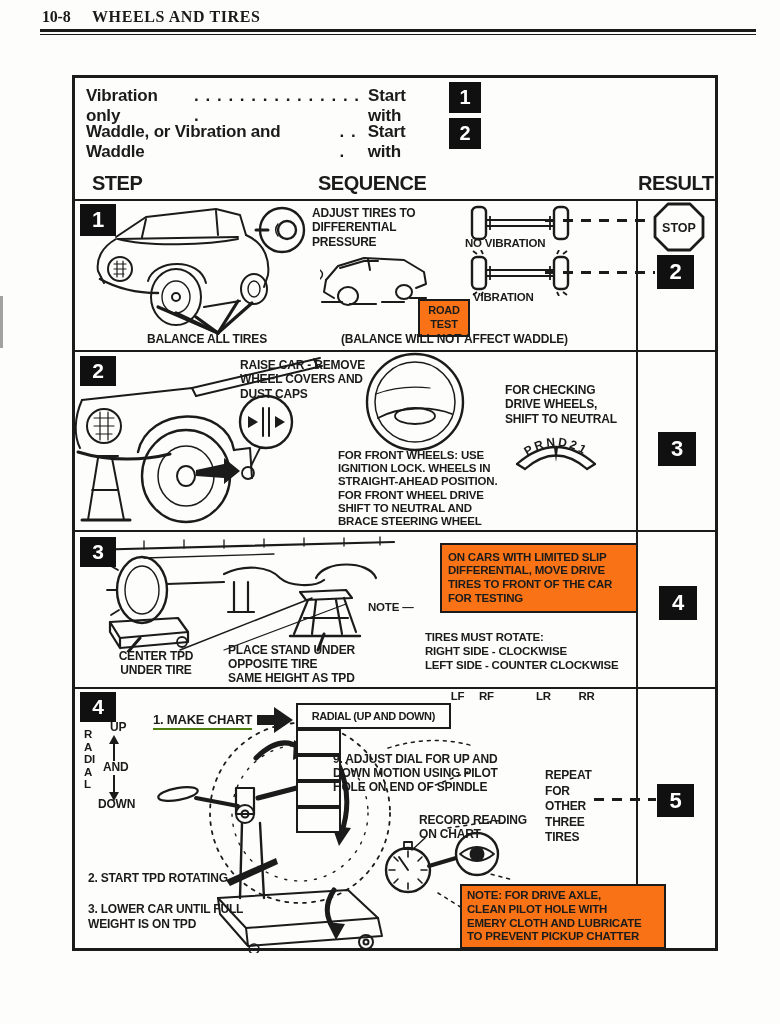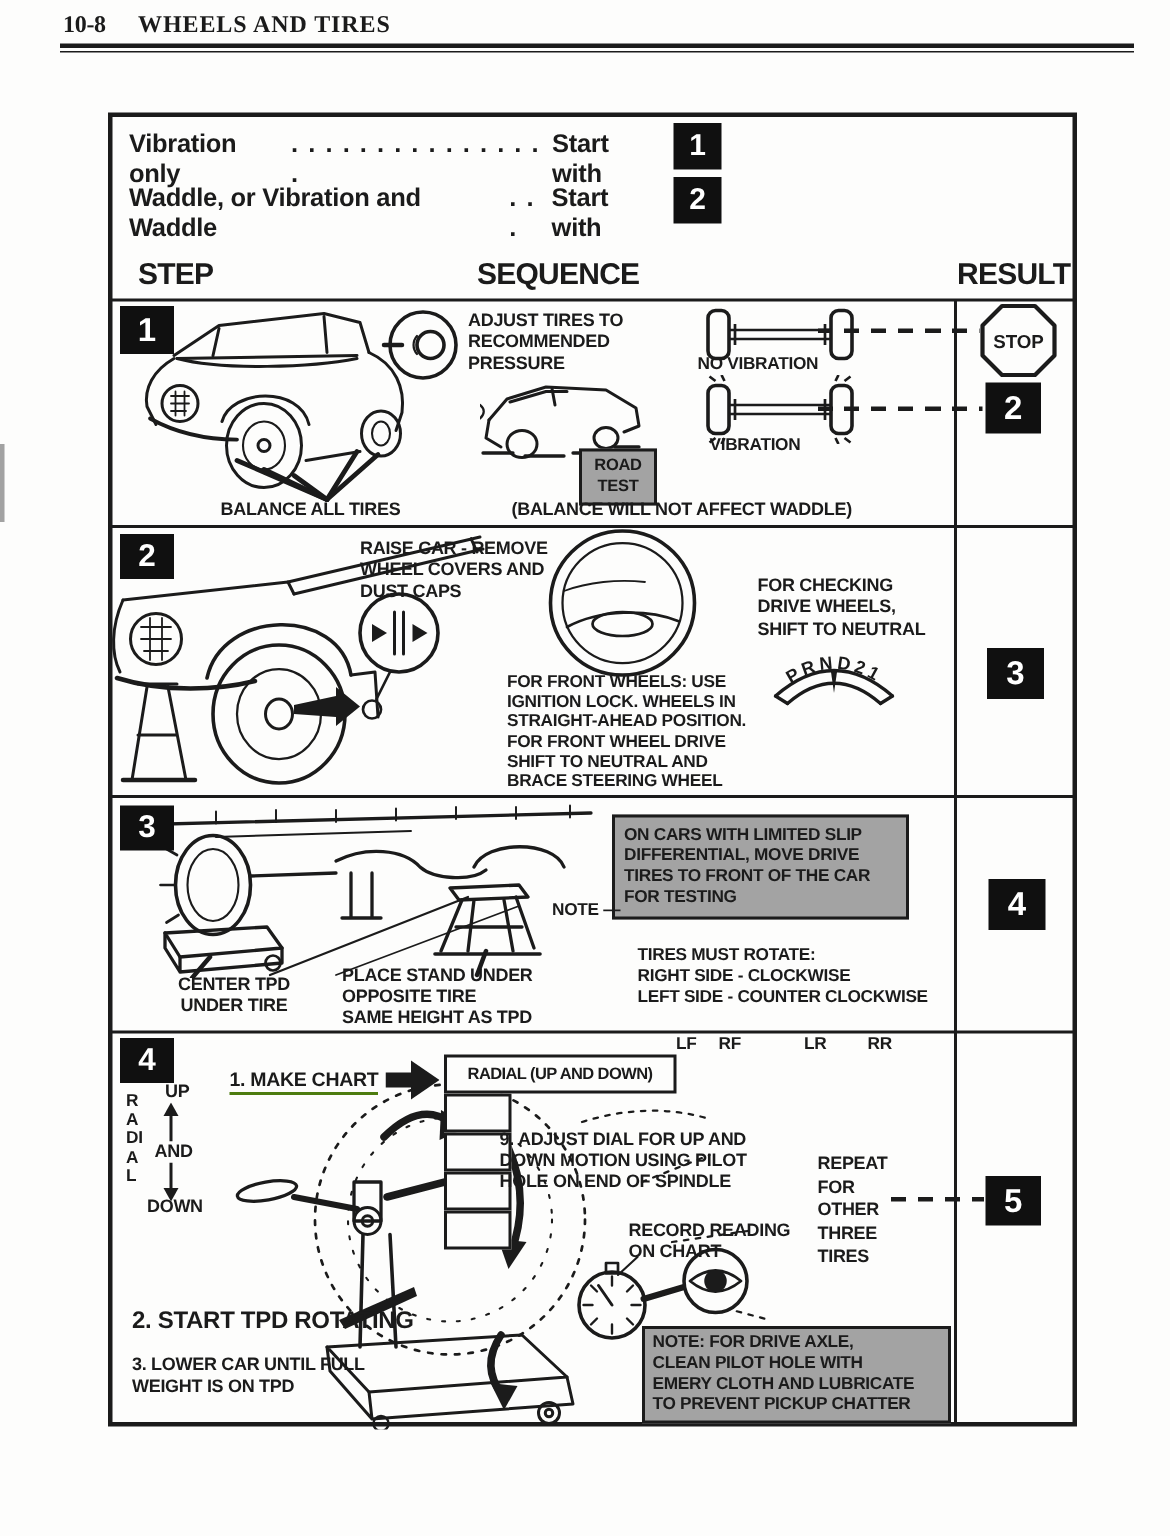--- a/index.html
+++ b/index.html
@@ -8,21 +8,21 @@
   .t{position:absolute;font-weight:bold;color:#1b1b1b;white-space:pre-line;
      line-height:1.16;letter-spacing:-0.2px;z-index:3;}
   .ser{font-family:"Liberation Serif",serif;}
   .ctr{text-align:center;}
   .badge{position:absolute;background:#101010;color:#fff;display:flex;align-items:center;
          justify-content:center;font-weight:bold;z-index:4;}
   .hline{position:absolute;border-top:2.5px solid #1b1b1b;z-index:1;}
   .vline{position:absolute;border-left:2.5px solid #1b1b1b;z-index:1;}
   .dash{position:absolute;height:3px;z-index:2;
         background:repeating-linear-gradient(90deg,#1b1b1b 0 10px,transparent 10px 18px);}
-  .bx{position:absolute;border:2.5px solid #1b1b1b;background:#a3a3a3;z-index:3;}
+  .bx{position:absolute;border:2.5px solid #1b1b1b;background:#f97316;z-index:3;margin-left:32px;}
   .draw{position:absolute;z-index:2;}
   .vstack{width:12px;word-break:break-all;line-height:12.5px;font-size:11.5px;}
   .cellrow{position:absolute;display:flex;z-index:3;flex-direction:column;}
   .cell{border:2.2px solid #1b1b1b;height:26px;box-sizing:border-box;margin-left:-2.2px;
         display:flex;align-items:center;justify-content:center;background:#fdfdfc;}
 </style>
 </head>
 <body>
 
 <div class="page">
@@ -90,21 +90,21 @@
   <svg class="draw" style="left:254px;top:204px;" width="52" height="52" viewBox="0 0 52 52">
     <g fill="none" stroke="#1b1b1b" stroke-width="2.4" stroke-linecap="round">
       <circle cx="28" cy="26" r="22"></circle>
       <path d="M2,26 L14,26" stroke-width="3"></path>
       <circle cx="33" cy="26" r="9"></circle>
       <path d="M24,20 a9,9 0 0,0 0,12" stroke-width="1.5"></path>
     </g>
   </svg>
 
   <div class="t" style="left:312px;top:206px;font-size:12px;line-height:1.2;">ADJUST TIRES TO
-RECOMMENDED
+DIFFERENTIAL
 PRESSURE</div>
 
   <svg class="draw" style="left:320px;top:250px;" width="112" height="56" viewBox="0 0 112 56">
     <g fill="none" stroke="#1b1b1b" stroke-width="2" stroke-linecap="round" stroke-linejoin="round">
       <path d="M6,30 L18,16 L44,8 L84,10 L104,22 L106,34 L96,38"></path>
       <path d="M6,30 L4,42 L14,48"></path>
       <path d="M20,18 L44,11 L58,11 M48,9 L50,20"></path>
       <ellipse cx="28" cy="46" rx="10" ry="9"></ellipse>
       <ellipse cx="84" cy="42" rx="8" ry="7"></ellipse>
       <path d="M2,52 h20 M30,54 h26 M62,52 h22 M90,48 h16" stroke-width="2.2"></path>
@@ -348,21 +348,21 @@
   <div class="t" style="left:545px;top:768px;font-size:12px;line-height:1.3;">REPEAT
 FOR
 OTHER
 THREE
 TIRES</div>
   <div class="dash" style="left:594px;top:798px;width:62px;"></div>
   <div class="badge" style="left:657px;top:784px;width:37px;height:33px;font-size:22px;">5</div>
   <div class="t" style="left:419px;top:813px;font-size:12px;line-height:1.2;">RECORD READING
 ON CHART</div>
 
-  <div class="t" style="left:88px;top:872px;font-size:16px;">2. START TPD ROTATING</div>
+  <div class="t" style="left:88px;top:872px;font-size:12px;">2. START TPD ROTATING</div>
   <div class="t" style="left:88px;top:902px;font-size:12px;line-height:1.25;">3. LOWER CAR UNTIL FULL
 WEIGHT IS ON TPD</div>
 
   <div class="bx" style="left:428px;top:884px;width:202px;height:61px;display:flex;align-items:center;z-index:3;">
     <span class="t" style="position:static;font-size:11.5px;line-height:1.18;padding:1px 5px;">NOTE:  FOR DRIVE AXLE,
 CLEAN PILOT HOLE WITH
 EMERY CLOTH AND LUBRICATE
 TO PREVENT PICKUP CHATTER</span>
   </div>
 

